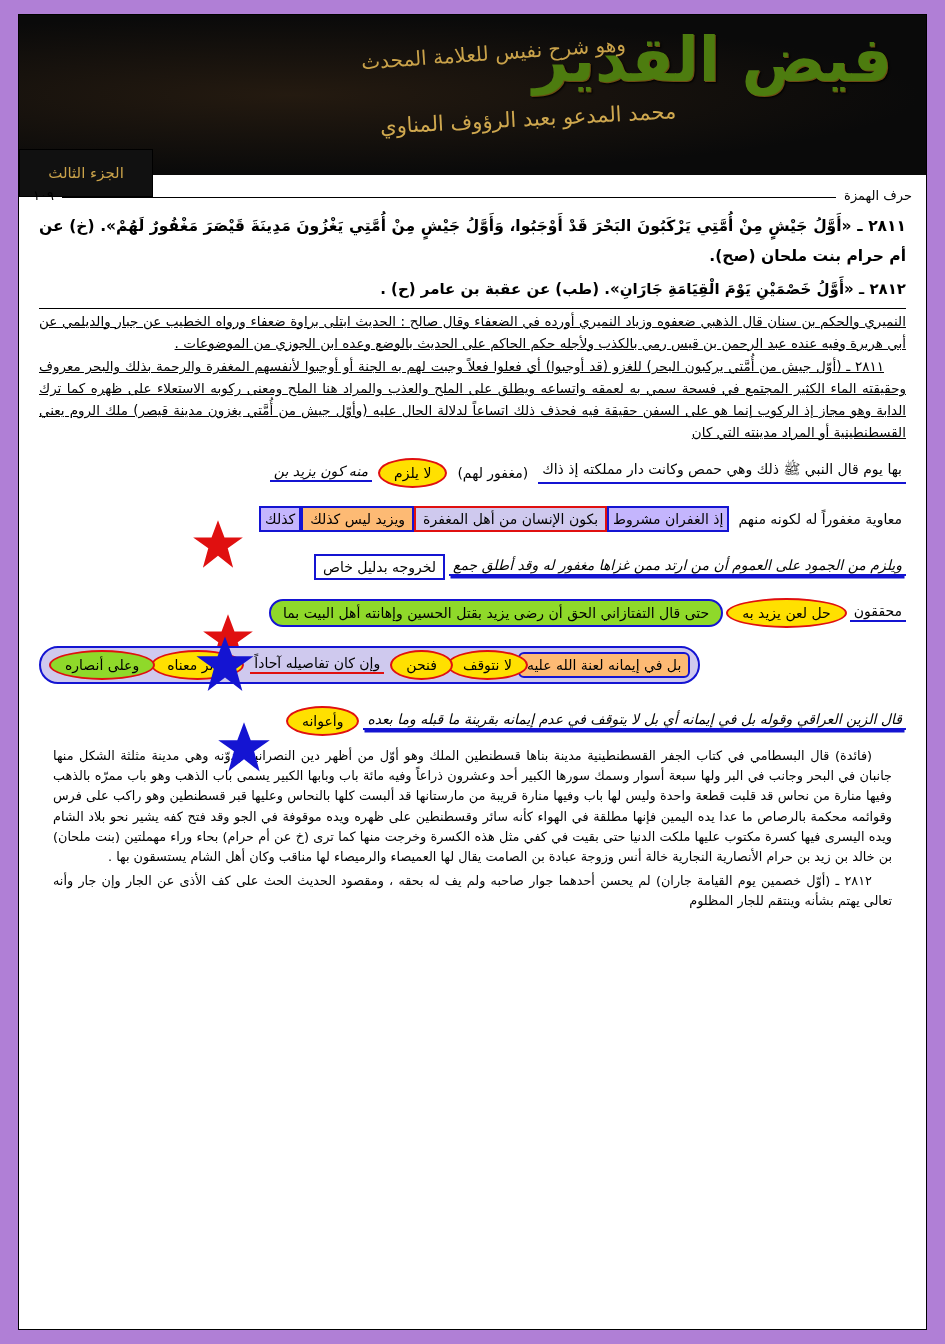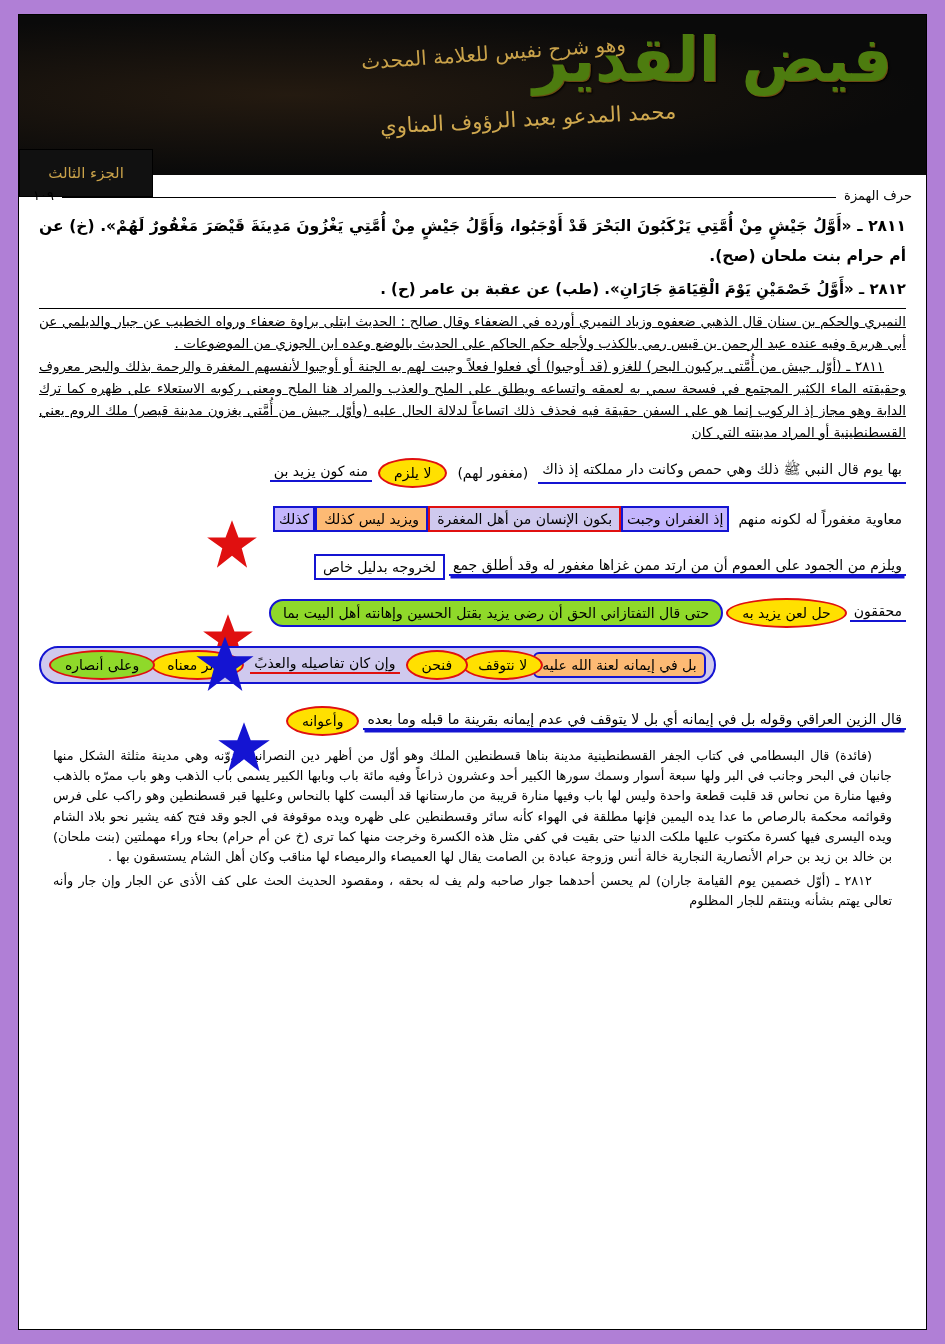--- a/index.html
+++ b/index.html
@@ -111,20 +111,21 @@
     font-size:14px;
     margin-bottom:7px;
     direction:rtl;
   }
   .plain{padding:0 4px;white-space:nowrap;}
   .u-blue{border-bottom:2.5px solid #1414d2;padding-bottom:1px;}
   .u-dblue{
     border-bottom:2.5px solid #1414d2;
     box-shadow:0 4px 0 -1.5px #1414d2;
     padding-bottom:1px;
+    font-style:italic;
   }
   .u-red{border-bottom:2.5px solid #e01010;padding-bottom:1px;}
   .box-green{
     background:#c4b5fd;border:2.5px solid #1414d2;
     padding:3px 4px;white-space:nowrap;
   }
   .box-lav{
     background:#cfc9ee;border:2.5px solid #e01010;
     padding:3px 7px;white-space:nowrap;
   }
@@ -197,27 +198,27 @@
     <div class="para">النميري والحكم بن سنان قال الذهبي ضعفوه وزياد النميري أورده في الضعفاء وقال صالح : الحديث ابتلى براوة ضعفاء ورواه الخطيب عن جبار والديلمي عن أبي هريرة وفيه عنده عبد الرحمن بن قيس رمي بالكذب ولأجله حكم الحاكم على الحديث بالوضع وعده ابن الجوزي من الموضوعات .</div>
 
     <div class="para indent">٢٨١١ ـ (أوّل جيش من أُمَّتي يركبون البحر) للغزو (قد أوجبوا) أي فعلوا فعلاً وجبت لهم به الجنة أو أوجبوا لأنفسهم المغفرة والرحمة بذلك والبحر معروف وحقيقته الماء الكثير المجتمع في فسحة سمي به لعمقه واتساعه ويطلق على الملح والعذب والمراد هنا الملح ومعنى ركوبه الاستعلاء على ظهره كما ترك الدابة وهو مجاز إذ الركوب إنما هو على السفن حقيقة فيه فحذف ذلك اتساعاً لدلالة الحال عليه (وأوّل جيش من أُمَّتي يغزون مدينة قيصر) ملك الروم يعني القسطنطينية أو المراد مدينته التي كان</div>
 
     <div class="annot">
 
       <div class="line" style="margin-top:14px;">
         <span class="plain u-blue">بها يوم قال النبي ﷺ ذلك وهي حمص وكانت دار مملكته إذ ذاك</span>
         <span class="plain" style="margin:0 6px;">(مغفور لهم)</span>
         <span class="ellipse-y">لا يلزم</span>
-        <span class="plain u-blue" style="margin-right:6px;">منه كون يزيد بن</span>
+        <span class="plain u-blue" style="margin-right:6px;font-style:italic;">منه كون يزيد بن</span>
         <span class="spacer"></span>
       </div>
 
       <div class="line" style="margin-top:16px;">
         <span class="plain">معاوية مغفوراً له لكونه منهم</span>
-        <span class="box-green" style="margin-right:5px;">إذ الغفران وجبت</span>
+        <span class="box-green" style="margin-right:5px;">إذ الغفران مشروط</span>
         <span class="box-lav">بكون الإنسان من أهل المغفرة</span>
         <span class="box-lav-blue">ويزيد ليس كذلك</span>
         <span class="box-green">كذلك</span>
         <span class="star" style="margin-right:14px;">
           <svg width="54" height="52" viewBox="0 0 50 48">
               <polygon points="25,1 31,17 48,17 34,27 39,45 25,34 11,45 16,27 2,17 19,17" fill="#e01010"></polygon>
             </svg>
         </span>
         <span class="spacer"></span>
       </div>
@@ -237,21 +238,21 @@
               <polygon points="25,1 31,17 48,17 34,27 39,45 25,34 11,45 16,27 2,17 19,17" fill="#e01010"></polygon>
             </svg>
         </span>
         <span class="spacer"></span>
       </div>
 
       <div class="line" style="margin-top:18px;background:#cfc9ee;border:2.5px solid #1414d2;border-radius:26px;padding:2px 8px;width:fit-content;margin-right:auto;">
         <span class="box-lav-blue" style="border-radius:6px;">بل في إيمانه لعنة الله عليه</span>
         <span class="ellipse-y" style="margin-right:-10px;">لا نتوقف</span>
         <span class="ellipse-y" style="margin-right:-6px;">فنحن</span>
-        <span class="plain u-red" style="margin:0 6px;">وإن كان تفاصيله والعذبً</span>
+        <span class="plain u-red" style="margin:0 6px;">وإن كان تفاصيله آحاداً</span>
         <span class="ellipse-y">تواتر معناه</span>
         <span class="ellipse-green" style="margin-right:-4px;">وعلى أنصاره</span>
       </div>
       <div style="position:relative;height:0;">
         <span class="star" style="position:absolute;right:650px;top:-56px;">
           <svg width="62" height="60" viewBox="0 0 50 48">
               <polygon points="25,1 31,17 48,17 34,27 39,45 25,34 11,45 16,27 2,17 19,17" fill="#1414d2"></polygon>
             </svg>
         </span>
       </div>

